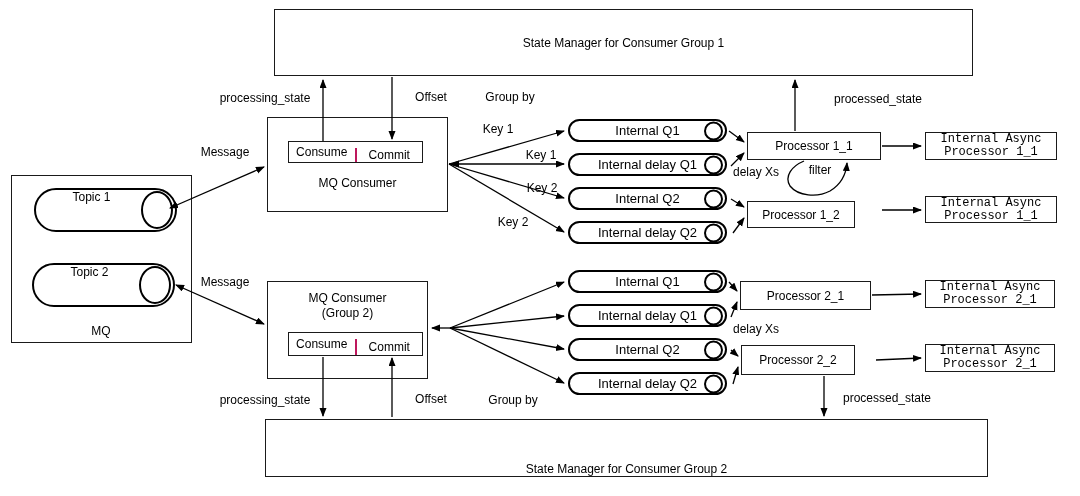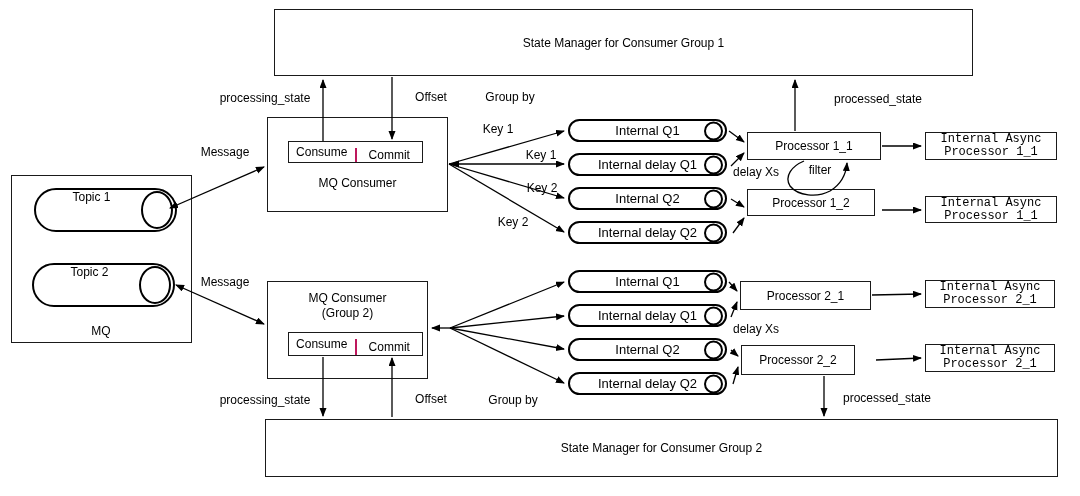--- a/index.html
+++ b/index.html
@@ -37,21 +37,21 @@
   #arrows{position:absolute;left:0;top:0;z-index:5;pointer-events:none;}
 </style>
 </head>
 <body>
 
 <div id="canvas">
 
   <div class="box cbox fs12" style="left:274px;top:9px;width:699px;height:67px;text-align:center;">
     <span>State Manager for Consumer Group 1</span>
   </div>
-  <div class="box cbox fs12" style="left:265px;top:419px;width:793px;height:58px;">
+  <div class="box cbox fs12" style="left:265px;top:419px;width:723px;height:58px;align-items:flex-end;">
     <span>State Manager for Consumer Group 2</span>
   </div>
 
   <div class="box" style="left:11px;top:175px;width:181px;height:168px;"></div>
   <div class="cyl" style="left:34px;top:188px;width:143px;height:44px;">
     <span>Topic 1</span>
     <span class="cyl-cap"></span>
   </div>
   <div class="cyl" style="left:32px;top:263px;width:143px;height:44px;">
     <span>Topic 2</span>
@@ -110,21 +110,21 @@
     <span class="pill-cap"></span>
   </div>
   <div class="pill" style="left:568px;top:372px;width:159px;height:23px;">
     <span>Internal delay Q2</span>
     <span class="pill-cap"></span>
   </div>
 
   <div class="box cbox fs12" style="left:747px;top:132px;width:134px;height:28px;">
     <span>Processor 1_1</span>
   </div>
-  <div class="box cbox fs12" style="left:747px;top:189px;width:128px;height:27px;">
+  <div class="box cbox fs12" style="left:747px;top:201px;width:108px;height:27px;">
     <span>Processor 1_2</span>
   </div>
   <div class="box cbox fs12" style="left:740px;top:281px;width:131px;height:29px;">
     <span>Processor 2_1</span>
   </div>
   <div class="box cbox fs12" style="left:741px;top:345px;width:114px;height:30px;">
     <span>Processor 2_2</span>
   </div>
 
   <div class="box cbox twoline" style="left:925px;top:132px;width:132px;height:28px;">

